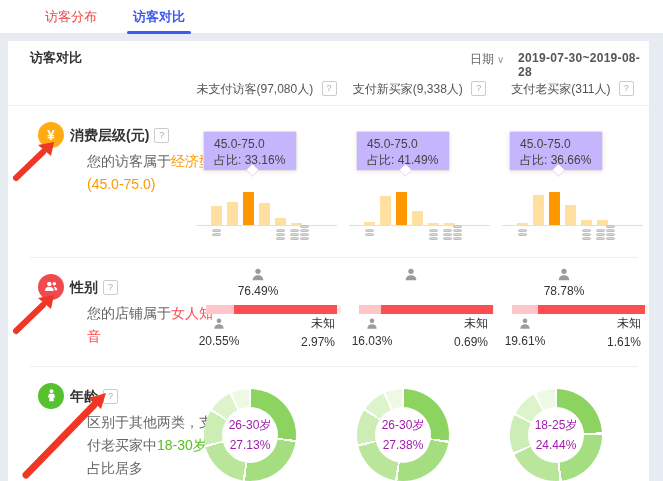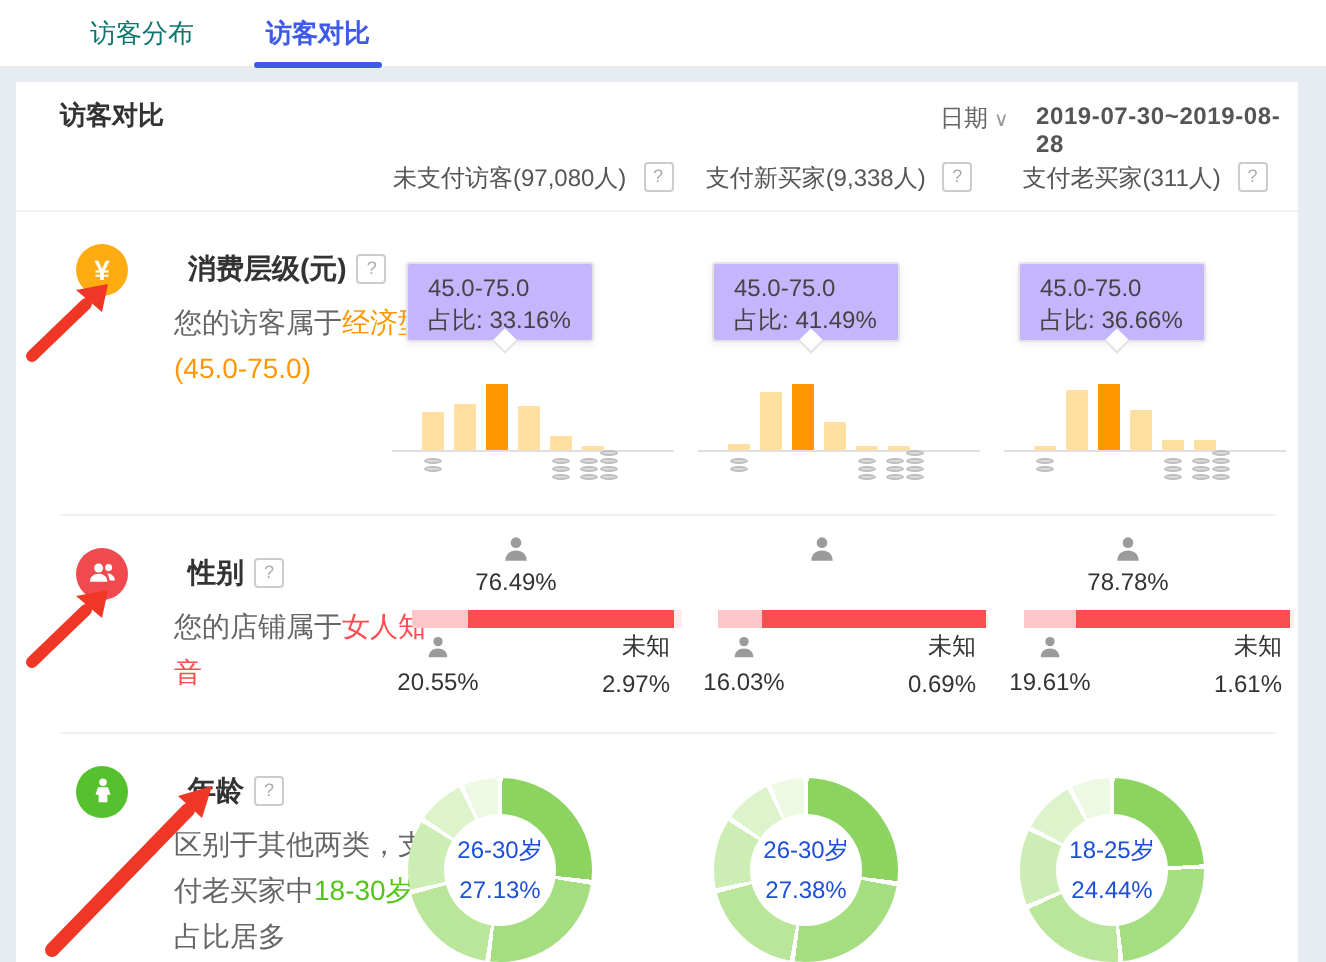--- a/index.html
+++ b/index.html
@@ -1,20 +1,20 @@
 <!DOCTYPE html>
 <html><head>
 <meta charset="utf-8">
 <style>
   html,body{margin:0;padding:0;}
   .page{position:relative;width:663px;height:481px;background:#e7ebf2;font-family:"Liberation Sans","DejaVu Sans",sans-serif;overflow:hidden;}
 
   
   .tabbar{position:absolute;top:0;left:0;width:663px;height:34px;background:#fff;border-bottom:1px solid #e7eaef;display:flex;align-items:center;padding-left:45px;box-sizing:border-box;}
-  .tab{font-size:13px;color:#0f766e;margin-right:36px;height:34px;line-height:34px;position:relative;cursor:pointer;}
+  .tab{font-size:13px;color:#ef4444;margin-right:36px;height:34px;line-height:34px;position:relative;cursor:pointer;}
   .tab.active{color:#3d5be8;font-weight:bold;}
   .tab.active::after{content:"";position:absolute;left:-6px;right:-6px;bottom:0;height:3px;background:#3d5be8;border-radius:2px;}
 
   
   .card{position:absolute;left:8px;top:41px;width:641px;height:440px;background:#fff;}
   .card-title{position:absolute;left:22px;top:8px;font-size:13px;font-weight:bold;color:#333;}
   .date-picker{position:absolute;left:462px;top:10px;font-size:12px;color:#666;cursor:pointer;}
   .date-picker .chev{color:#999;font-size:10px;margin-left:3px;}
   .date-range{position:absolute;left:510px;top:10px;font-size:12px;color:#555;letter-spacing:.3px;cursor:pointer;font-weight:bold;}
 
@@ -26,21 +26,21 @@
   .row{position:absolute;left:0;width:641px;display:flex;padding-left:22px;box-sizing:border-box;}
   .row-consumption{top:65px;height:151px;}
   .row-gender{top:217px;height:108px;}
   .row-age{top:326px;height:114px;}
   .row-label{width:160px;position:relative;flex:none;}
   .cell{width:153px;position:relative;flex:none;}
 
   
   .cat-icon{position:absolute;left:8px;top:16px;width:26px;height:26px;border-radius:50%;color:#fff;text-align:center;line-height:26px;font-size:14px;font-weight:bold;}
   .cat-icon svg{width:15px;height:15px;margin-top:5px;fill:#fff;}
-  .cat-head{position:absolute;left:40px;top:20px;white-space:nowrap;margin-left:24px;}
+  .cat-head{position:absolute;left:40px;top:20px;white-space:nowrap;}
   .cat-title{font-size:14px;font-weight:bold;color:#333;}
   .help{display:inline-block;width:13px;height:13px;border:1px solid #ccc;border-radius:2px;color:#aaa;font-size:9px;line-height:13px;text-align:center;vertical-align:2px;margin-left:5px;font-weight:normal;background:#fff;cursor:pointer;}
   .cat-desc{position:absolute;left:57px;top:44px;width:130px;font-size:14px;color:#666;line-height:23px;}
   .hl-orange{color:#ff9800;}
   .hl-red{color:#ff4d4f;}
   .hl-green{color:#52c41a;}
 
   
   .tooltip{position:absolute;top:25px;left:13px;width:94px;height:40px;background:#c4b5fd;border:1px solid #e3e3e3;border-radius:2px;box-shadow:0 1px 4px rgba(0,0,0,.08);font-size:12px;color:#444;padding:4px 0 0 10px;box-sizing:border-box;line-height:16px;z-index:2;}
   .tooltip::after{content:"";position:absolute;left:44px;bottom:-5px;width:8px;height:8px;background:#fff;border-right:1px solid #e3e3e3;border-bottom:1px solid #e3e3e3;transform:rotate(45deg);}
@@ -57,21 +57,21 @@
   .g-female-icon{top:9px;left:60px;}
   .g-female-pct{position:absolute;top:26px;left:18px;width:100px;text-align:center;font-size:12px;color:#333;}
   .g-bar{position:absolute;top:47px;left:16px;width:135px;height:9px;display:flex;overflow:hidden;}
   .g-bar div{height:100%;}
   .g-male-icon{top:59px;left:22px;width:14px;height:14px;}
   .g-male-pct{position:absolute;top:76px;left:-2px;width:62px;text-align:center;font-size:12px;color:#333;}
   .g-unknown{position:absolute;top:56px;left:85px;width:60px;text-align:right;font-size:12px;color:#333;line-height:19px;}
 
   
   .donut{position:absolute;top:22px;left:14px;width:92px;height:92px;border-radius:50%;}
-  .d-hole{position:absolute;left:18px;top:18px;right:18px;bottom:18px;background:#fff;border-radius:50%;display:flex;flex-direction:column;justify-content:center;align-items:center;font-size:12px;color:#1d4ed8;line-height:20px;}
+  .d-hole{position:absolute;left:18px;top:18px;right:18px;bottom:18px;background:#fff;border-radius:50%;display:flex;flex-direction:column;justify-content:center;align-items:center;font-size:12px;color:#a21caf;line-height:20px;}
 
   
   .arrow-svg{position:absolute;z-index:5;pointer-events:none;}
   .arrow-svg line{stroke:#f03726;stroke-linecap:round;}
   .arrow-svg polygon{fill:#f03726;}
 </style>
 </head>
 <body>
 
 <div class="page">

